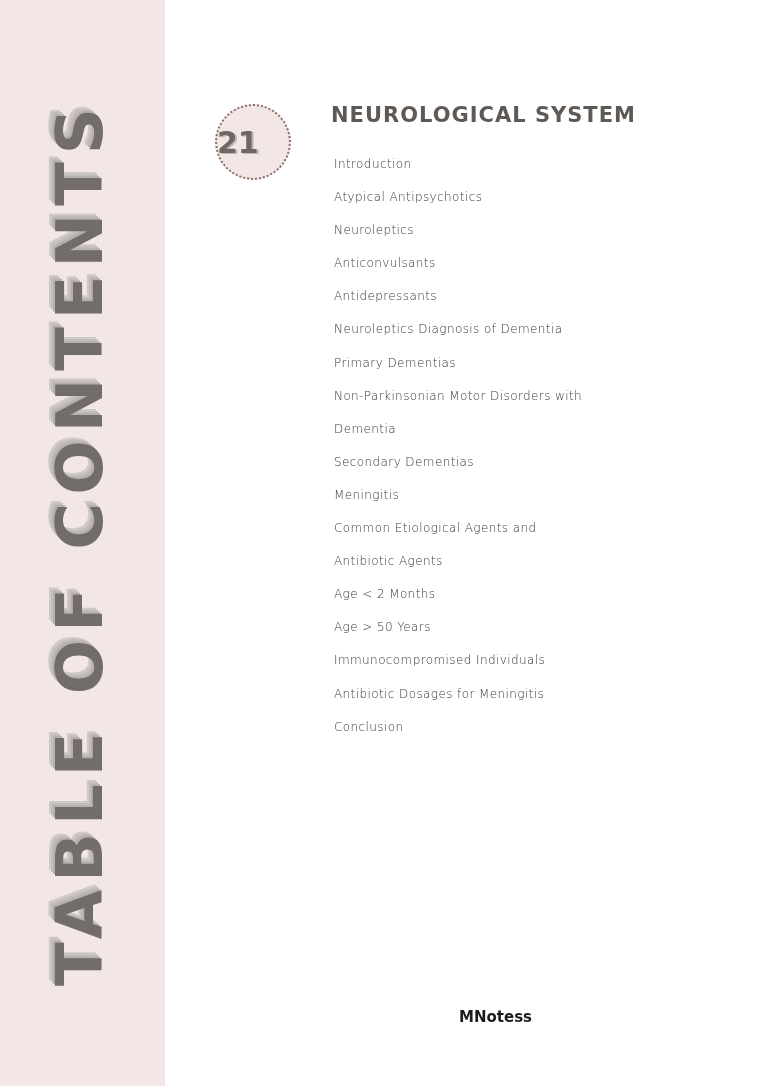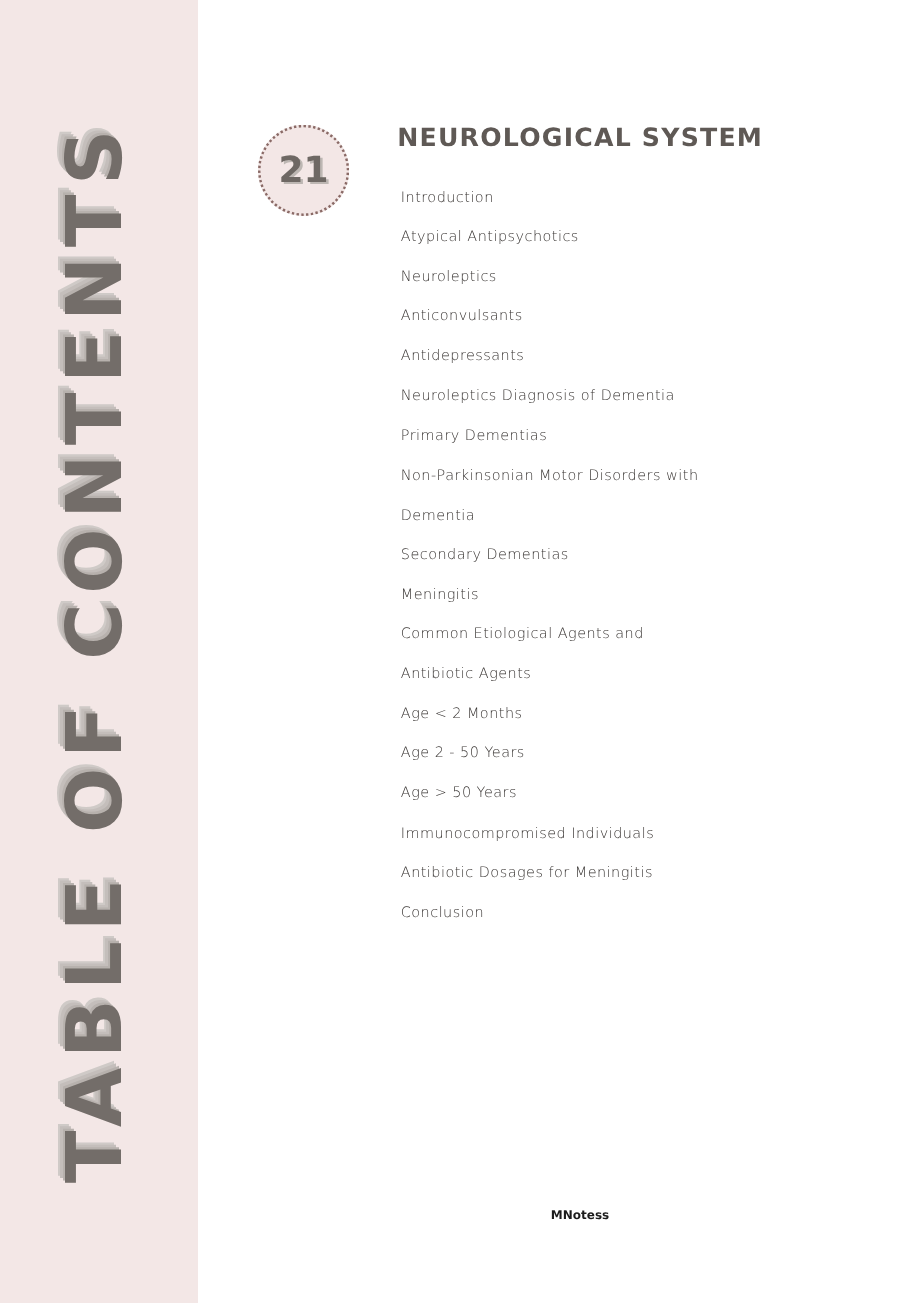--- a/index.html
+++ b/index.html
@@ -26,21 +26,21 @@
         2px -2px 0 #b7b1ad,
         4px -4px 0 #c4bebb,
         6px -6px 0 #cfcac7;
     }
     .chapter-badge {
       position: absolute; left: 215px; top: 104px;
       width: 76px; height: 76px; border-radius: 50%;
       border: 2px dotted #8a6a66;
       background: #f3e7e6;
       box-sizing: border-box;
-      display: flex; align-items: center; justify-content: center;
+      display: flex; align-items: center; justify-content: flex-start;
     }
     .chapter-number {
       font-family: "DejaVu Sans", sans-serif;
       font-weight: bold; font-size: 30px; color: #6e6864;
       text-shadow: 2px 1px 0 #bdb7b3;
     }
     .section-title {
       position: absolute; left: 331px; top: 103px;
       font-family: "DejaVu Sans", sans-serif;
       font-weight: bold; font-size: 21px; letter-spacing: 1px;
@@ -56,21 +56,21 @@
       font-family: "DejaVu Sans", sans-serif;
       font-size: 12px; line-height: 33.1px;
       color: #3a3634;
       letter-spacing: 0.4px;
       white-space: nowrap;
       font-weight: 300;
     }
     .footer-brand {
       position: absolute; left: 459px; top: 1008px;
       font-family: "DejaVu Sans", sans-serif;
-      font-weight: bold; font-size: 10px; color: #1c1c1c;
+      font-weight: bold; font-size: 15px; color: #1c1c1c;
     }
   </style>
 </head>
 <body>
 
 <div class="sidebar">
   <div class="vertical-title">TABLE OF CONTENTS</div>
 </div>
 
 <div class="chapter-badge">
@@ -87,20 +87,19 @@
   <li class="toc-item">Antidepressants</li>
   <li class="toc-item">Neuroleptics Diagnosis of Dementia</li>
   <li class="toc-item">Primary Dementias</li>
   <li class="toc-item">Non-Parkinsonian Motor Disorders with</li>
   <li class="toc-item">Dementia</li>
   <li class="toc-item">Secondary Dementias</li>
   <li class="toc-item">Meningitis</li>
   <li class="toc-item">Common Etiological Agents and</li>
   <li class="toc-item">Antibiotic Agents</li>
   <li class="toc-item">Age &lt; 2 Months</li>
-  <li class="toc-item">Age 2 - 50 Years</li>
   <li class="toc-item">Age &gt; 50 Years</li>
   <li class="toc-item">Immunocompromised Individuals</li>
   <li class="toc-item">Antibiotic Dosages for Meningitis</li>
   <li class="toc-item">Conclusion</li>
 </ul>
 
 <div class="footer-brand">MNotess</div>
 
 </body></html>

